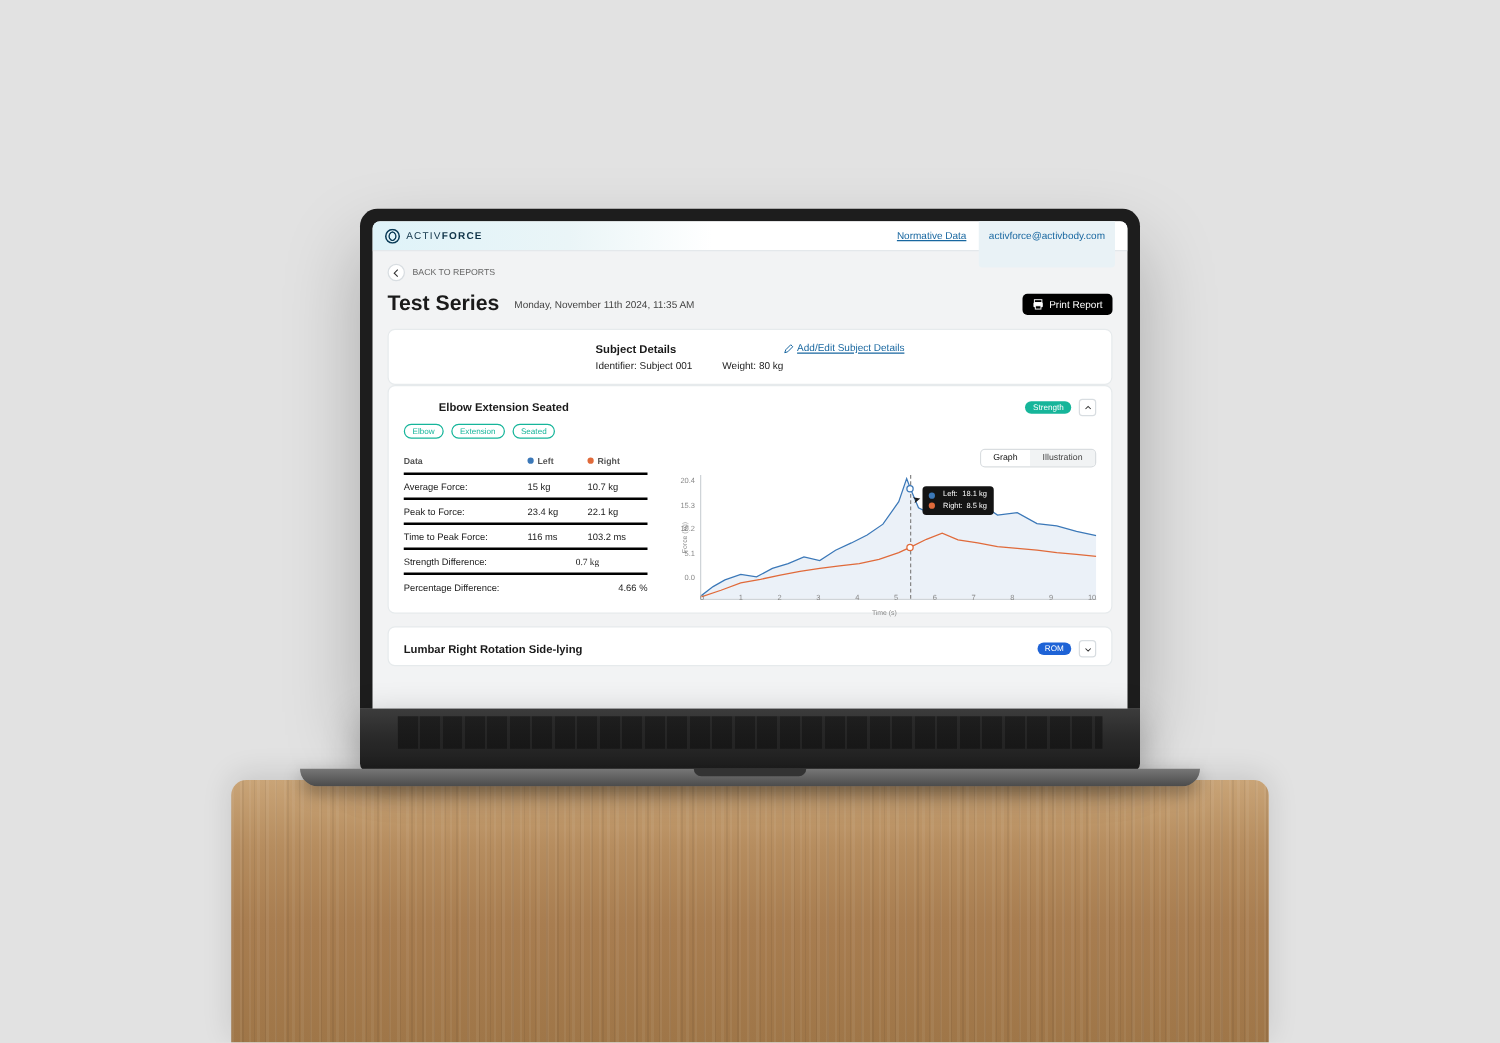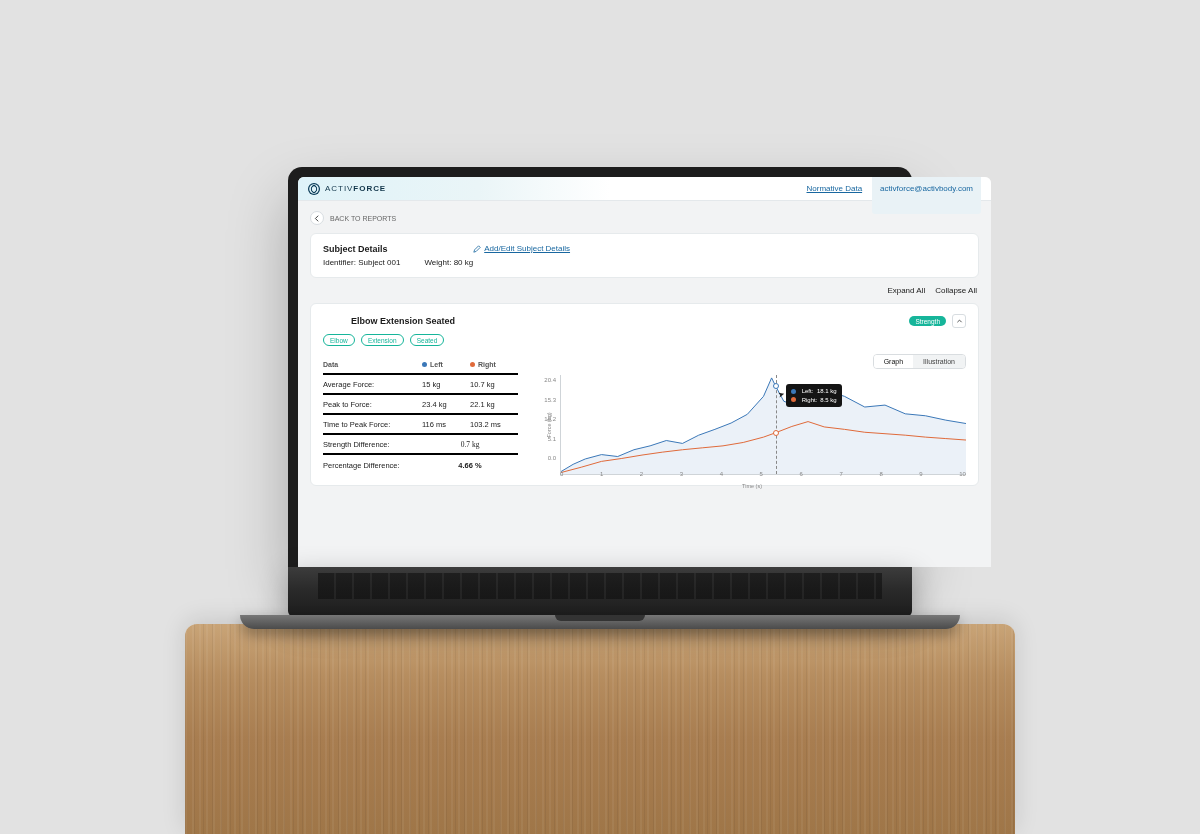--- a/index.html
+++ b/index.html
@@ -37,21 +37,21 @@
     transform: translateX(-50%);
     width: 624px;
   }
   .bezel {
     background:#1d1d1d;
     padding:10px 10px 0 10px;
     border-radius:14px 14px 0 0;
     box-shadow: 0 30px 60px rgba(0,0,0,.25);
   }
   .screen {
-    width: 693px;
+    width: 604px;
     height: 390px;
     background:#f2f3f4;
     border-radius:6px 6px 0 0;
     overflow: hidden;
     position: relative;
   }
   .base {
     height: 50px;
     background: linear-gradient(180deg,#3c3c3c 0%,#2a2a2a 45%,#1c1c1c 100%);
     border-radius:0 0 6px 6px;
@@ -107,21 +107,21 @@
   .back-row{display:flex;align-items:center;gap:6px;color:#666;font-size:7px;margin-bottom:8px;}
   .back-btn{width:14px;height:14px;border-radius:50%;background:#fff;border:1px solid #d8dde1;display:flex;align-items:center;justify-content:center;cursor:pointer;}
   .back-btn svg{width:7px;height:7px;}
   .title-row{display:flex;align-items:center;gap:12px;margin-bottom:10px;}
   .title{font-size:17px;font-weight:700;}
   .subtitle{font-size:8px;color:#444;}
   .print-btn{margin-left:auto;background:#000;color:#fff;border-radius:4px;padding:4px 8px;display:flex;align-items:center;gap:4px;cursor:pointer;font-size:8px;}
   .print-btn svg{width:9px;height:9px;fill:#fff;}
 
   .card{background:#fff;border:1px solid #e6eaec;border-radius:6px;padding:10px 12px;}
-  .subject-card{display:flex;justify-content:flex-start;align-items:flex-start;}
+  .subject-card{display:flex;justify-content:center;align-items:flex-start;}
   .subject-left h4{font-size:9px;font-weight:700;margin-bottom:4px;}
   .subject-left .row{display:flex;gap:24px;font-size:8px;}
   .edit-link{color:#1867a0;text-decoration:underline;display:flex;align-items:center;gap:3px;font-size:8px;cursor:pointer;}
 
   .list-controls{display:flex;justify-content:flex-end;gap:10px;font-size:8px;margin:8px 2px;}
   .list-controls span{cursor:pointer;}
 
   .panel{background:#fff;border:1px solid #e6eaec;border-radius:6px;padding:10px 12px;margin-bottom:10px;}
   .panel-head{display:flex;align-items:center;gap:6px;margin-bottom:6px;margin-left:28px;}
   .panel-title{font-size:9px;font-weight:700;}
@@ -191,20 +191,32 @@
 
           <div class="back-row">
             <span class="back-btn">
               <svg viewBox="0 0 10 10">
                   <path d="M6 1 2 5l4 4" fill="none" stroke="#333" stroke-width="1.3"></path>
                 </svg>
             </span>
             <span>BACK TO REPORTS</span>
           </div>
 
+          <div class="title-row">
+            <span class="title">Test Series</span>
+            <span class="subtitle">Monday, November 11th 2024, 11:35 AM</span>
+            <span class="print-btn">
+              <svg viewBox="0 0 12 12">
+                  <rect x="2" y="1" width="8" height="3" fill="none" stroke="#fff"></rect>
+                  <rect x="1" y="4" width="10" height="5" rx="1"></rect>
+                  <rect x="3" y="7.5" width="6" height="3.5" fill="#000" stroke="#fff"></rect>
+                </svg>
+              <span>Print Report</span>
+            </span>
+          </div>
 
           <div class="card subject-card">
             <div class="subject-left">
               <h4>Subject Details</h4>
               <div class="row">
                 <span>
                   <span>Identifier:</span>
                   <span>Subject 001</span>
                 </span>
                 <span>
@@ -214,24 +226,20 @@
               </div>
             </div>
             <span class="edit-link">
               <svg viewBox="0 0 10 10" width="8" height="8">
                   <path d="M1 9l1-3 5-5 2 2-5 5-3 1z" fill="none" stroke="#1867a0"></path>
                 </svg>
               <span>Add/Edit Subject Details</span>
             </span>
           </div>
 
-          <div class="list-controls">
-            <span>Expand All</span>
-            <span>Collapse All</span>
-          </div>
 
           <div class="panel">
             <div class="panel-head">
               <span class="panel-title">Elbow Extension Seated</span>
               <span style="flex:1"></span>
               <span class="pill pill-solid">Strength</span>
               <span class="chev-btn">
                 <svg viewBox="0 0 10 10">
                     <path d="M2 6l3-3 3 3" fill="none" stroke="#333" stroke-width="1.2"></path>
                   </svg>
@@ -264,21 +272,21 @@
                   <span>Time to Peak Force:</span>
                   <span>116 ms</span>
                   <span>103.2 ms</span>
                 </div>
                 <div class="tr" style="grid-template-columns:1fr 96px;">
                   <span>Strength Difference:</span>
                   <span style="text-align:center;font-family:Liberation Serif, serif;">0.7 kg</span>
                 </div>
                 <div class="tr noborder" style="grid-template-columns:1fr 96px;">
                   <span>Percentage Difference:</span>
-                  <span style="text-align:center;font-weight:bold;">4.66 %</span>
+                  <span style="text-align:right;">4.66 %</span>
                 </div>
               </div>
 
               <div class="right-col">
                 <div class="seg">
                   <span class="active">Graph</span>
                   <span>Illustration</span>
                 </div>
                 <div class="chart">
                   <div class="ylabel">Force (kg)</div>
@@ -324,20 +332,31 @@
                       <span>8</span>
                       <span>9</span>
                       <span>10</span>
                     </div>
                   <div class="xlabel">Time (s)</div>
                 </div>
               </div>
             </div>
           </div>
 
+          <div class="panel" style="padding-bottom:6px;">
+            <div class="panel2-head">
+              <span class="panel-title">Lumbar Right Rotation Side-lying</span>
+              <span class="pill pill-blue">ROM</span>
+              <span class="chev-btn">
+                <svg viewBox="0 0 10 10">
+                    <path d="M2 4l3 3 3-3" fill="none" stroke="#333" stroke-width="1.2"></path>
+                  </svg>
+              </span>
+            </div>
+          </div>
 
         </div>
       </div>
     </div>
   </div>
   <div class="base"></div>
   <div class="lip"></div>
 </div>
 
 </body></html>

